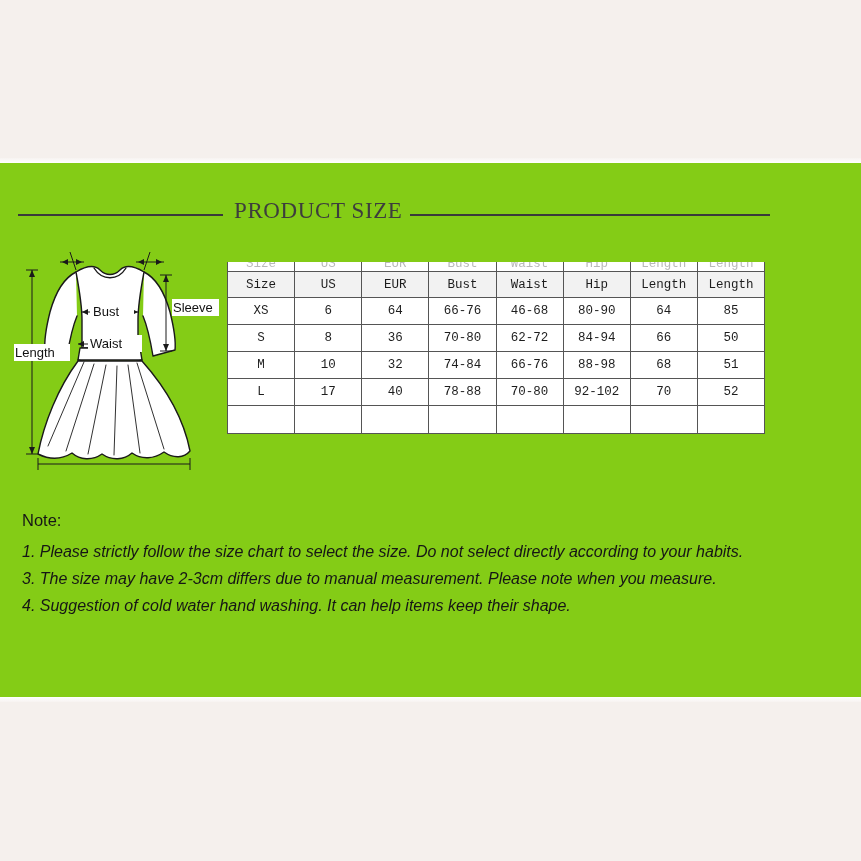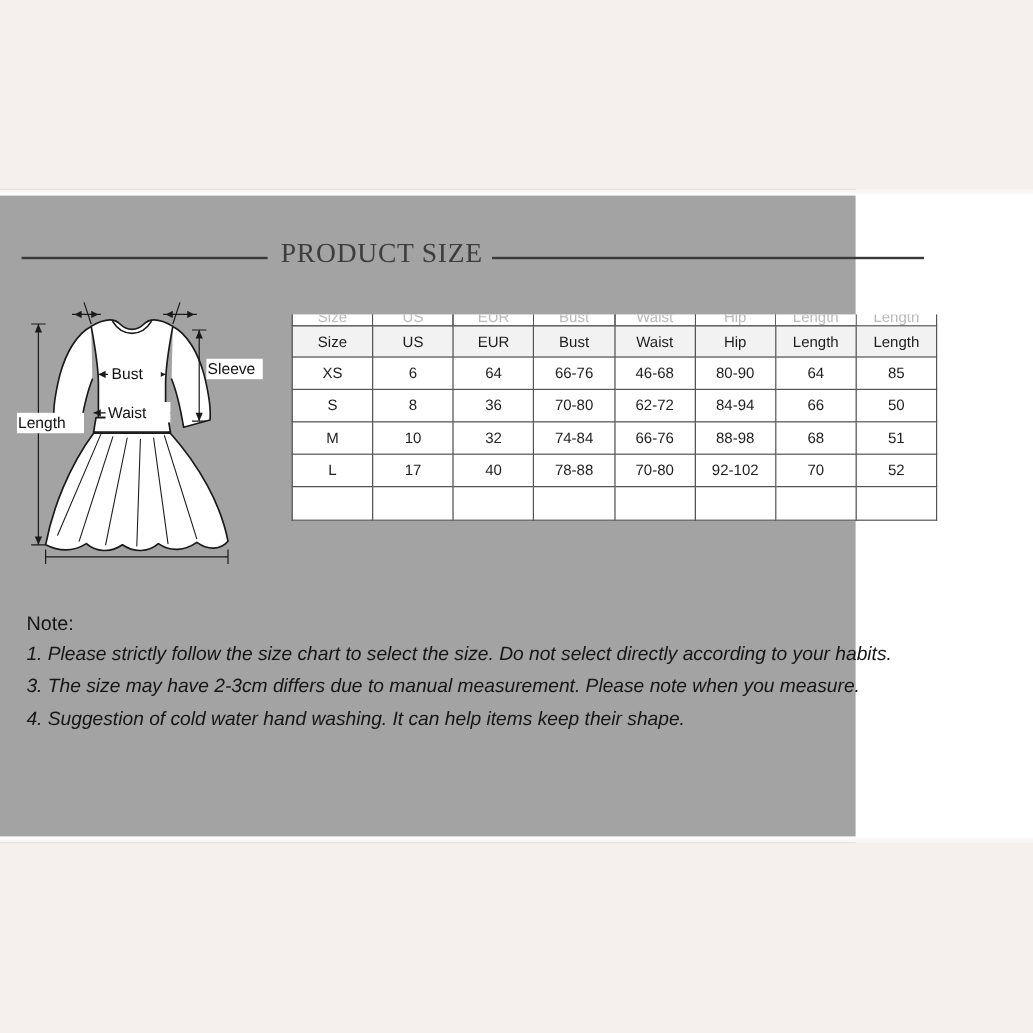--- a/index.html
+++ b/index.html
@@ -10,23 +10,23 @@
     width: 861px;
     height: 861px;
     background: #ffffff;
     font-family: "Liberation Sans", sans-serif;
     overflow: hidden;
     position: relative;
   }
   #page {
     position: absolute;
     left: 0; top: 0;
-    width: 713px;
+    width: 861px;
     height: 861px;
-    background: #a3a3a3;
+    background: #84cc16;
   }
 
   
   .band {
     position: absolute;
     left: 0;
     width: 861px;
     background: #f5f0ed;
   }
   .band-top    { top: 0;    height: 158px; }
@@ -72,27 +72,28 @@
     left: 14px;
     top: 248px;
     width: 205px;
     height: 240px;
   }
   .diagram svg { display: block; }
 
   
   .size-table {
     position: absolute;
-    left: 243px;
+    left: 227px;
     top: 262px;
     width: 538px;
     border-collapse: collapse;
     table-layout: fixed;
     font-size: 12.5px;
     color: #1d1d1d;
+    font-family: Liberation Mono, monospace;
   }
   .size-table td, .size-table th {
     border: 1px solid #555555;
     height: 26px;
     text-align: center;
     vertical-align: middle;
     font-weight: normal;
     padding: 0;
     background: #ffffff;
   }
@@ -126,21 +127,21 @@
   .notes {
     position: absolute;
     left: 22px;
     top: 508px;
     width: 815px;
     color: #161616;
   }
   .notes .note-title {
     font-size: 16.5px;
     line-height: 24px;
-    margin-bottom: 0;
+    margin-bottom: 6px;
   }
   .notes .note-line {
     font-size: 16px;
     line-height: 27px;
     white-space: nowrap;
     font-style: italic;
   }
 </style>
 </head>
 <body>

